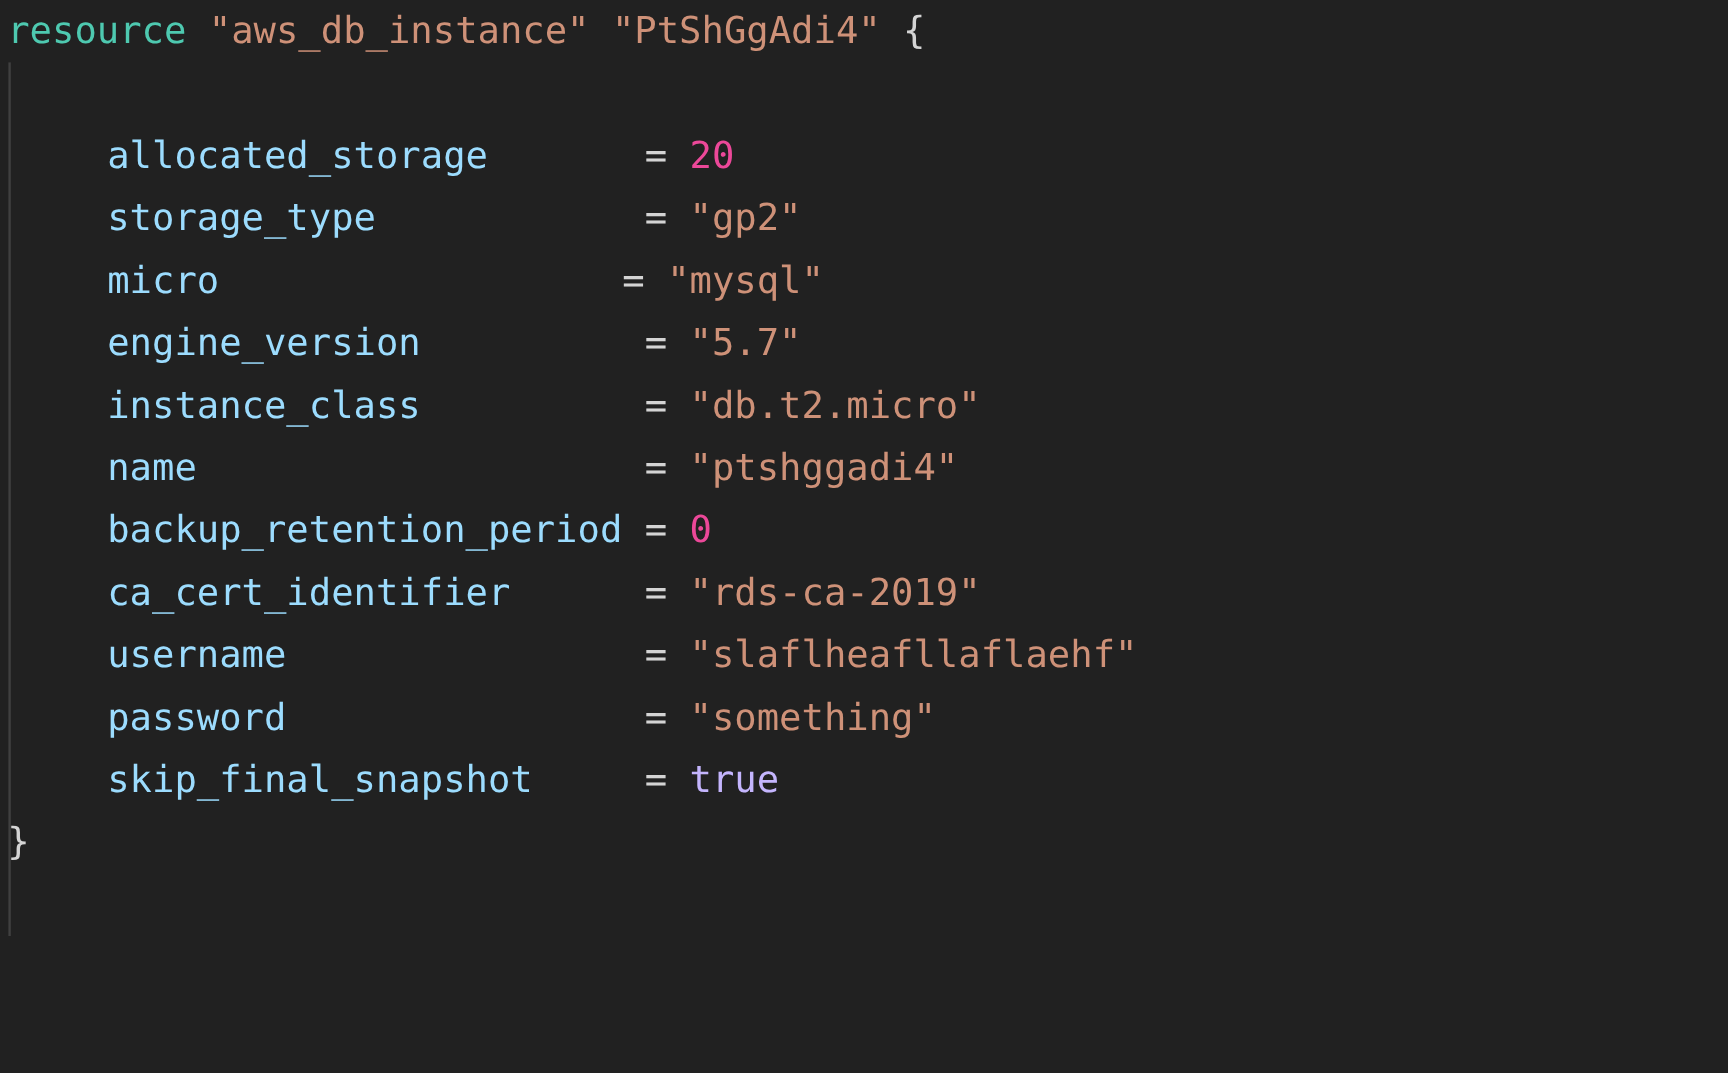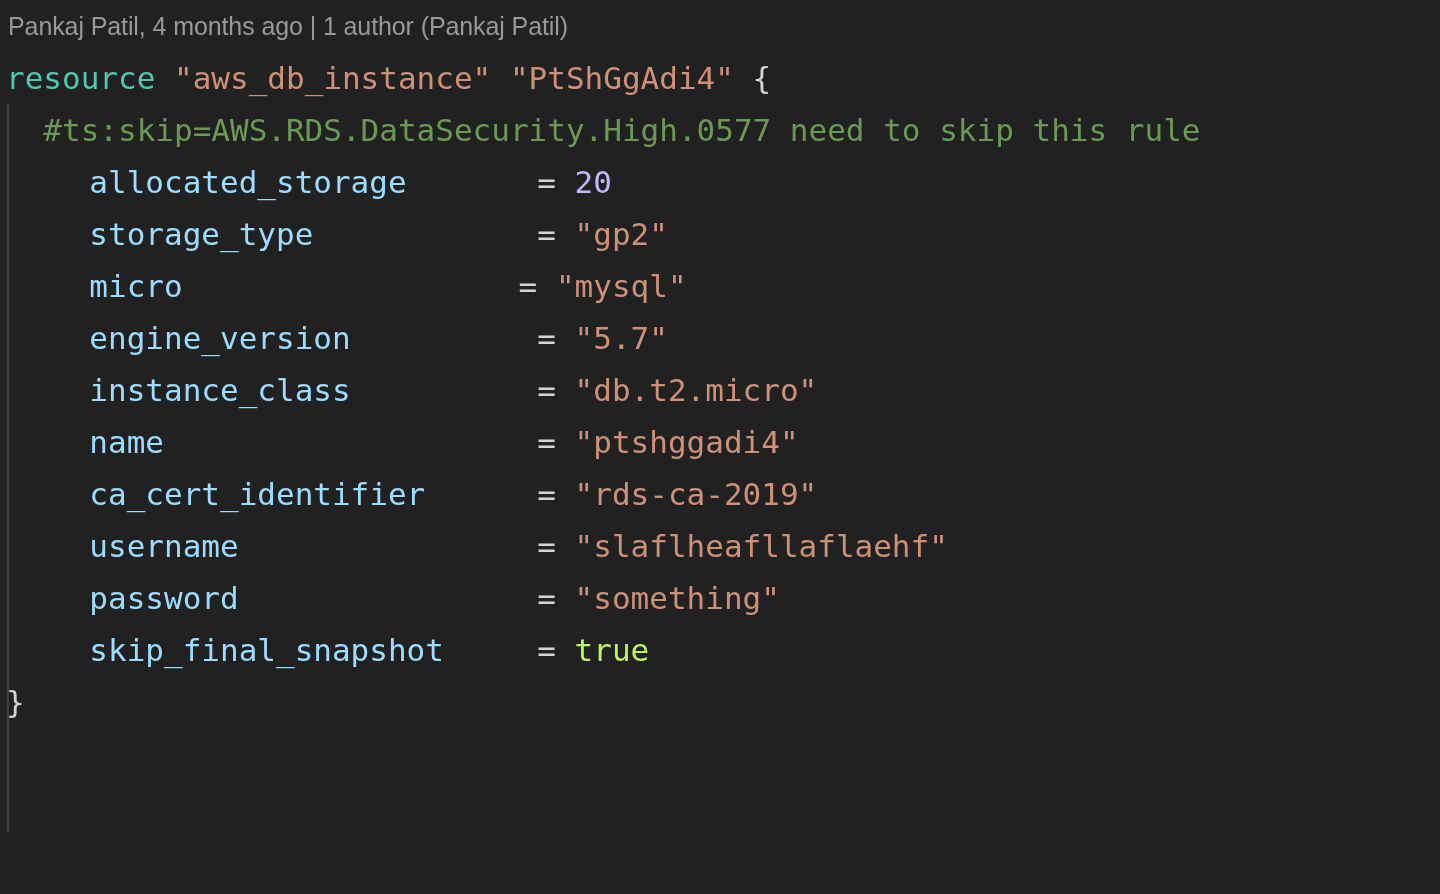--- a/index.html
+++ b/index.html
@@ -67,46 +67,44 @@
     background: #404040;
     top: 0;
     bottom: 0;
   }
 
   
   .tok-keyword   { color: #4ec9b0; text-align: center; }
   .tok-string    { color: #ce9178; }
   .tok-comment   { color: #6a9955; }
   .tok-attr      { color: #9cdcfe; margin-left: 46px; }
-  .tok-number    { color: #c4b5fd; }
-  .tok-bool      { color: #bef264; text-align: right; }
+  .tok-number    { color: #ec4899; }
+  .tok-bool      { color: #c4b5fd; text-align: right; }
   .tok-punct     { color: #d4d4d4; }
   .tok-op        { color: #d4d4d4; }
   .tok-plain     { color: #d4d4d4; }
 </style>
 </head>
 <body>
 
 <div id="editor">
 
-  <div class="blame-row">
-    <span class="blame-text">Pankaj Patil, 4 months ago | 1 author (Pankaj Patil)</span>
-  </div>
 
   <div class="code-area">
     <div class="indent-guide" id="indent-guide" style="top: 52px; height: 728px; bottom: auto; background: rgb(64, 64, 64);"></div>
     <div id="code-lines">
         <div class="code-line"><span class="txt"><span class="tok-keyword">resource</span><span class="tok-plain"> </span><span class="tok-string">"aws_db_instance"</span><span class="tok-plain"> </span><span class="tok-string">"PtShGgAdi4"</span><span class="tok-plain"> </span><span class="tok-punct">{</span></span></div>
-        <div class="code-line"><span class="txt"><span class="tok-plain">  </span><span class="tok-comment">#ts:skip=AWS.RDS.DataSecurity.High.0577 need to skip this rule</span></span></div>
+        <div class="code-line"><span class="txt"><span class="tok-plain">  </span></span></div>
         <div class="code-line"><span class="txt"><span class="tok-plain">  </span><span class="tok-attr">allocated_storage</span><span class="tok-op">       = </span><span class="tok-number">20</span></span></div>
         <div class="code-line"><span class="txt"><span class="tok-plain">  </span><span class="tok-attr">storage_type</span><span class="tok-op">            = </span><span class="tok-string">"gp2"</span></span></div>
         <div class="code-line"><span class="txt"><span class="tok-plain">  </span><span class="tok-attr">micro</span><span class="tok-op">                  = </span><span class="tok-string">"mysql"</span></span></div>
         <div class="code-line"><span class="txt"><span class="tok-plain">  </span><span class="tok-attr">engine_version</span><span class="tok-op">          = </span><span class="tok-string">"5.7"</span></span></div>
         <div class="code-line"><span class="txt"><span class="tok-plain">  </span><span class="tok-attr">instance_class</span><span class="tok-op">          = </span><span class="tok-string">"db.t2.micro"</span></span></div>
         <div class="code-line"><span class="txt"><span class="tok-plain">  </span><span class="tok-attr">name</span><span class="tok-op">                    = </span><span class="tok-string">"ptshggadi4"</span></span></div>
+        <div class="code-line"><span class="txt"><span class="tok-plain">  </span><span class="tok-attr">backup_retention_period</span><span class="tok-op"> = </span><span class="tok-number">0</span></span></div>
         <div class="code-line"><span class="txt"><span class="tok-plain">  </span><span class="tok-attr">ca_cert_identifier</span><span class="tok-op">      = </span><span class="tok-string">"rds-ca-2019"</span></span></div>
         <div class="code-line"><span class="txt"><span class="tok-plain">  </span><span class="tok-attr">username</span><span class="tok-op">                = </span><span class="tok-string">"slaflheafllaflaehf"</span></span></div>
         <div class="code-line"><span class="txt"><span class="tok-plain">  </span><span class="tok-attr">password</span><span class="tok-op">                = </span><span class="tok-string">"something"</span></span></div>
         <div class="code-line"><span class="txt"><span class="tok-plain">  </span><span class="tok-attr">skip_final_snapshot</span><span class="tok-op">     = </span><span class="tok-bool">true</span></span></div>
         <div class="code-line"><span class="txt"><span class="tok-punct">}</span></span></div>
       </div>
   </div>
 
 </div>
 

